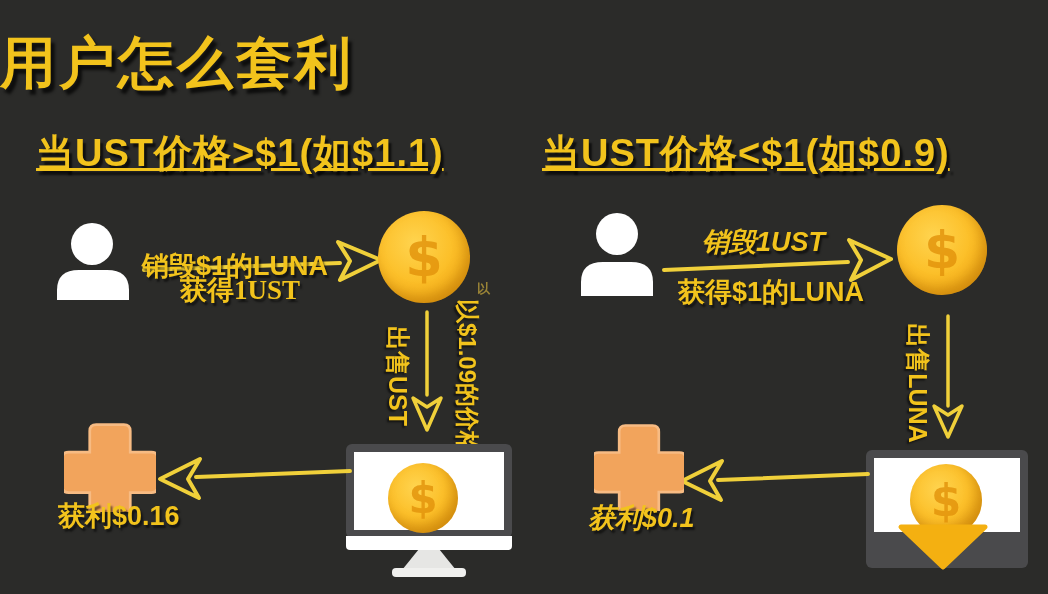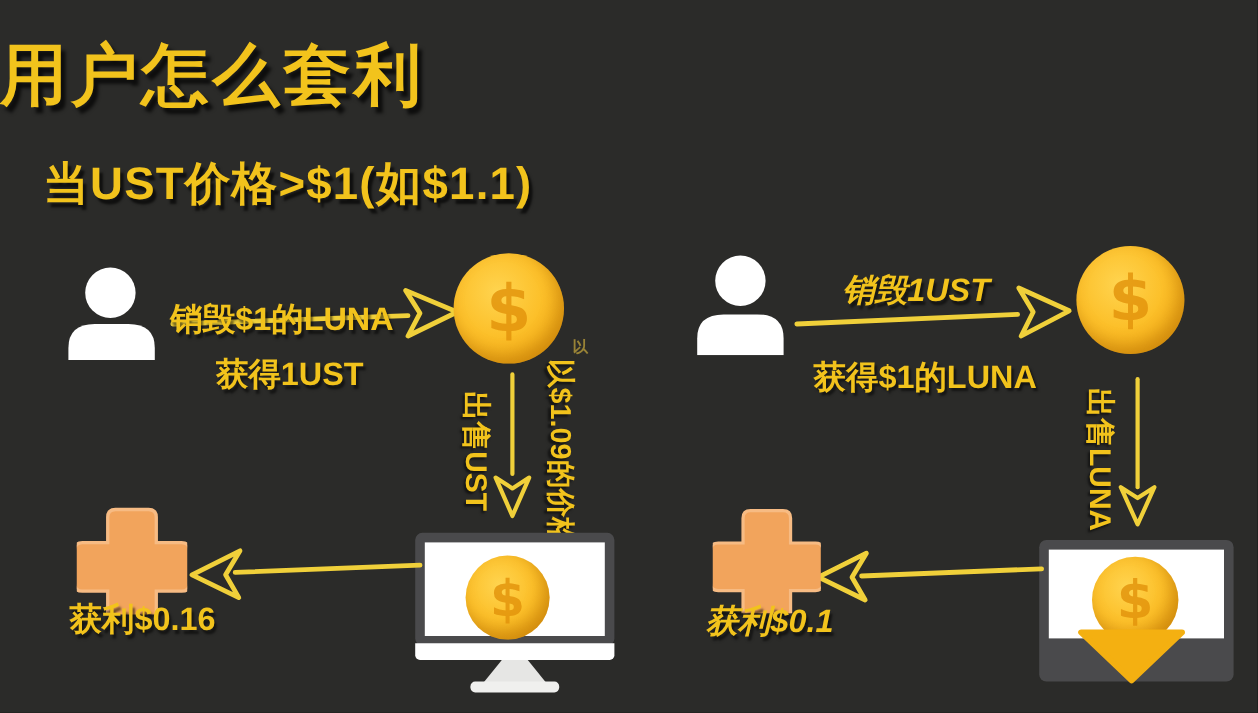--- a/index.html
+++ b/index.html
@@ -9,21 +9,21 @@
     font-family:"Liberation Sans","DejaVu Sans",sans-serif;
   }
   .gold{color:#f2c31c;font-weight:bold;}
   .title{
     position:absolute;top:26px;left:0;width:100%;text-align:left;
     font-size:56px;letter-spacing:3px;
     text-shadow:4px 5px 3px rgba(0,0,0,.7);
   }
   .heading{
     position:absolute;top:128px;font-size:38px;white-space:nowrap;
-    letter-spacing:1px;text-shadow:3px 4px 2px rgba(0,0,0,.65);
+    letter-spacing:1px;text-shadow:3px 4px 2px rgba(0,0,0,.65);text-decoration:underline;
   }
   .label{
     position:absolute;font-size:27px;white-space:nowrap;
     text-shadow:2px 3px 2px rgba(0,0,0,.55);
   }
   .vlabel{
     position:absolute;font-size:25px;white-space:nowrap;
     transform:translate(-50%,-50%) rotate(90deg);
     text-shadow:2px 2px 2px rgba(0,0,0,.55);
   }
@@ -65,21 +65,21 @@
   <svg class="person" style="left:52px;top:220px;" width="86" height="80" viewBox="0 0 86 80">
     <circle cx="40" cy="24" r="21" fill="#ffffff"></circle>
     <path d="M5,80 V70 Q5,50 27,50 H55 Q77,50 77,70 V80 Z" fill="#ffffff"></path>
   </svg>
 
   <svg class="arrow" style="left:138px;top:236px;" width="252" height="52" viewBox="0 0 252 52">
     <line x1="6" y1="34" x2="202" y2="27"></line>
     <polygon points="243,24 200,6 212,25 202,44"></polygon>
   </svg>
   <div class="label gold" style="left:142px;top:248px;">销毁$1的LUNA</div>
-  <div class="label gold" style="left:180px;top:294px;">获得1UST</div>
+  <div class="label gold" style="left:180px;top:272px;font-family:Liberation Serif, serif;">获得1UST</div>
 
   <div class="coin" style="left:378px;top:211px;width:92px;height:92px;">
     <span class="sym" style="font-size:54px;">$</span>
   </div>
 
   <svg class="arrow" style="left:408px;top:300px;" width="40" height="140" viewBox="0 0 40 140">
     <line x1="19" y1="12" x2="19" y2="95" style="stroke-width:3.5"></line>
     <polygon points="19,130 5,98 19,107 33,98" style="stroke-width:3.5"></polygon>
   </svg>
   <div class="vlabel gold" style="left:397px;top:376px;">出售UST</div>
@@ -100,32 +100,33 @@
   <svg class="arrow" style="left:152px;top:446px;" width="204" height="60" viewBox="0 0 204 60">
     <line x1="44" y1="31" x2="198" y2="25"></line>
     <polygon points="8,33 48,13 36,33 47,52"></polygon>
   </svg>
 
   <svg class="plus" style="left:64px;top:420px;" width="92" height="92" viewBox="0 0 100 100">
     <path d="M35,5 h30 q7,0 7,7 v23 h23 q7,0 7,7 v30 q0,7 -7,7 h-23 v23 q0,7 -7,7 h-30 q-7,0 -7,-7 v-23 h-23 q-7,0 -7,-7 v-30 q0,-7 7,-7 h23 v-23 q0,-7 7,-7 z" fill="#f2a45c" stroke="#f7bb83" stroke-width="3"></path>
   </svg>
   <div class="label gold" style="left:58px;top:498px;">获利$0.16</div>
 
+  <div class="heading gold" style="left:542px;">当UST价格&lt;$1(如$0.9)</div>
 
   <svg class="person" style="left:576px;top:210px;" width="86" height="86" viewBox="0 0 86 86">
     <circle cx="41" cy="24" r="21" fill="#ffffff"></circle>
     <path d="M5,86 V72 Q5,52 27,52 H55 Q77,52 77,72 V86 Z" fill="#ffffff"></path>
   </svg>
 
   <svg class="arrow" style="left:656px;top:230px;" width="244" height="56" viewBox="0 0 244 56">
     <line x1="8" y1="40" x2="192" y2="32"></line>
     <polygon points="235,29 193,10 205,30 195,50"></polygon>
   </svg>
   <div class="label gold" style="left:702px;top:224px;font-style:italic;">销毁1UST</div>
-  <div class="label gold" style="left:678px;top:296px;">获得$1的LUNA</div>
+  <div class="label gold" style="left:678px;top:274px;">获得$1的LUNA</div>
 
   <div class="coin" style="left:897px;top:205px;width:90px;height:90px;">
     <span class="sym" style="font-size:52px;">$</span>
   </div>
 
   <svg class="arrow" style="left:928px;top:306px;" width="42" height="140" viewBox="0 0 42 140">
     <line x1="20" y1="10" x2="20" y2="100" style="stroke-width:3.5"></line>
     <polygon points="20,131 6,100 20,109 34,100" style="stroke-width:3.5"></polygon>
   </svg>
   <div class="vlabel gold" style="left:917px;top:383px;">出售LUNA</div>

